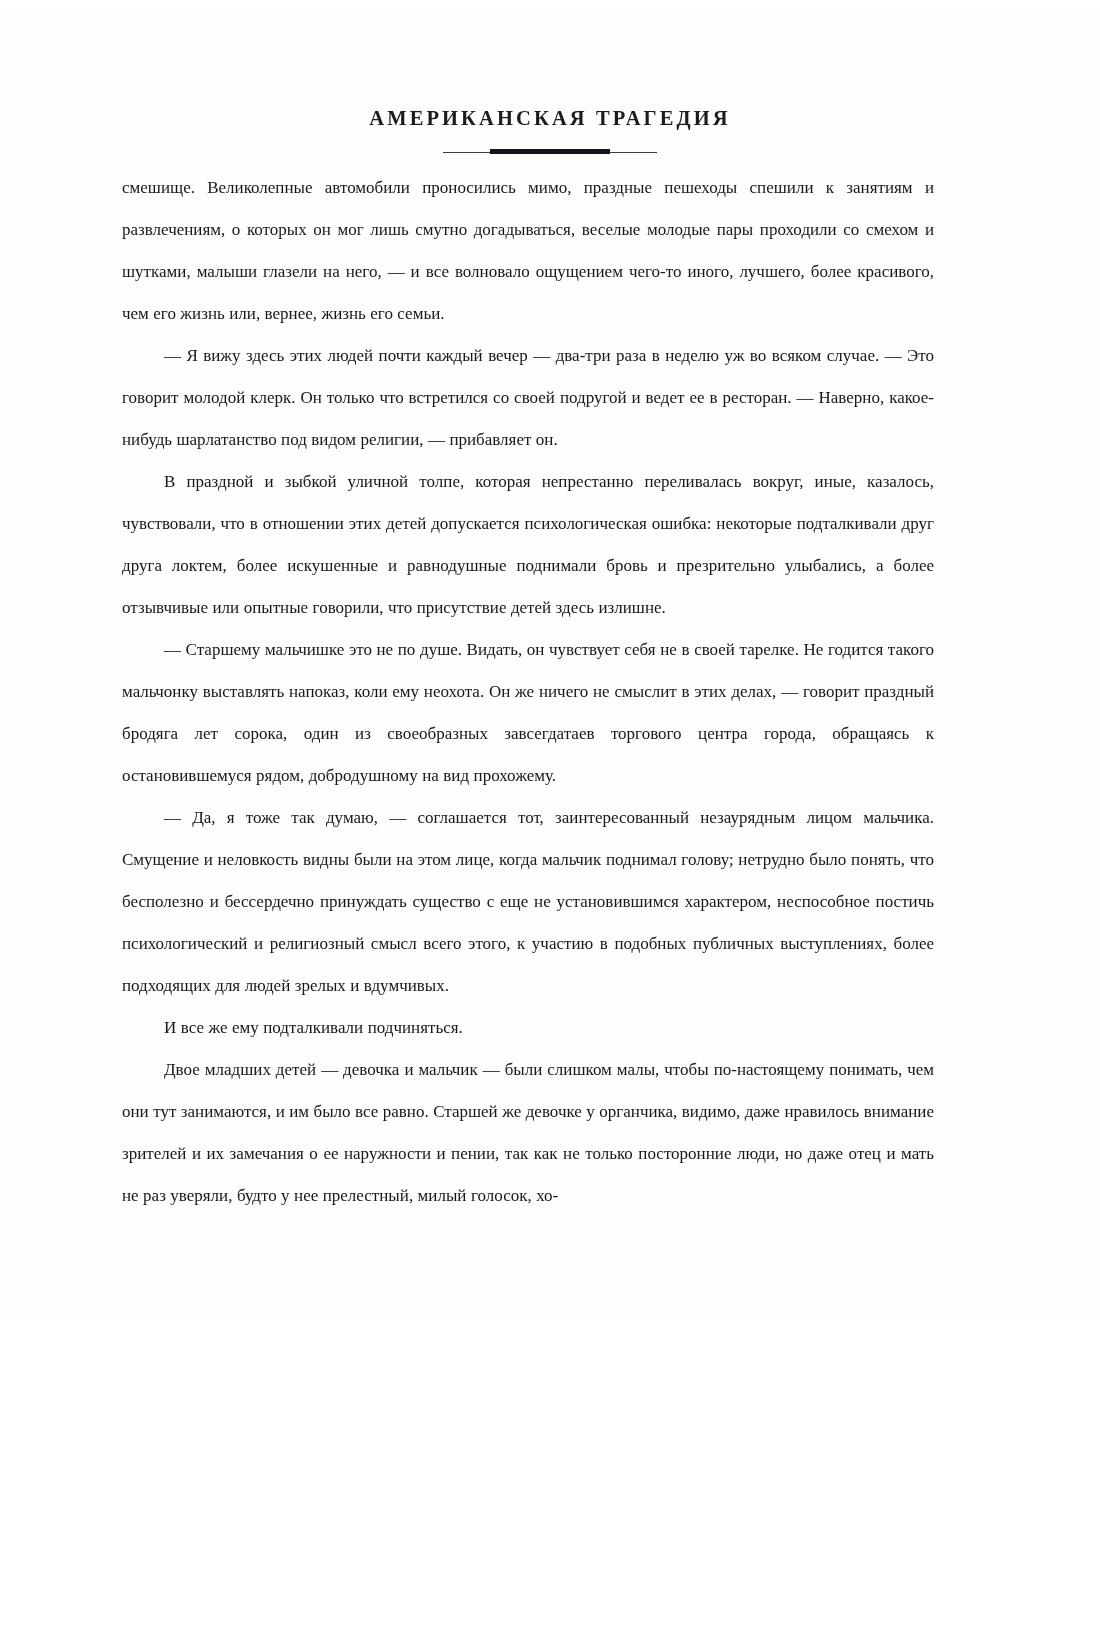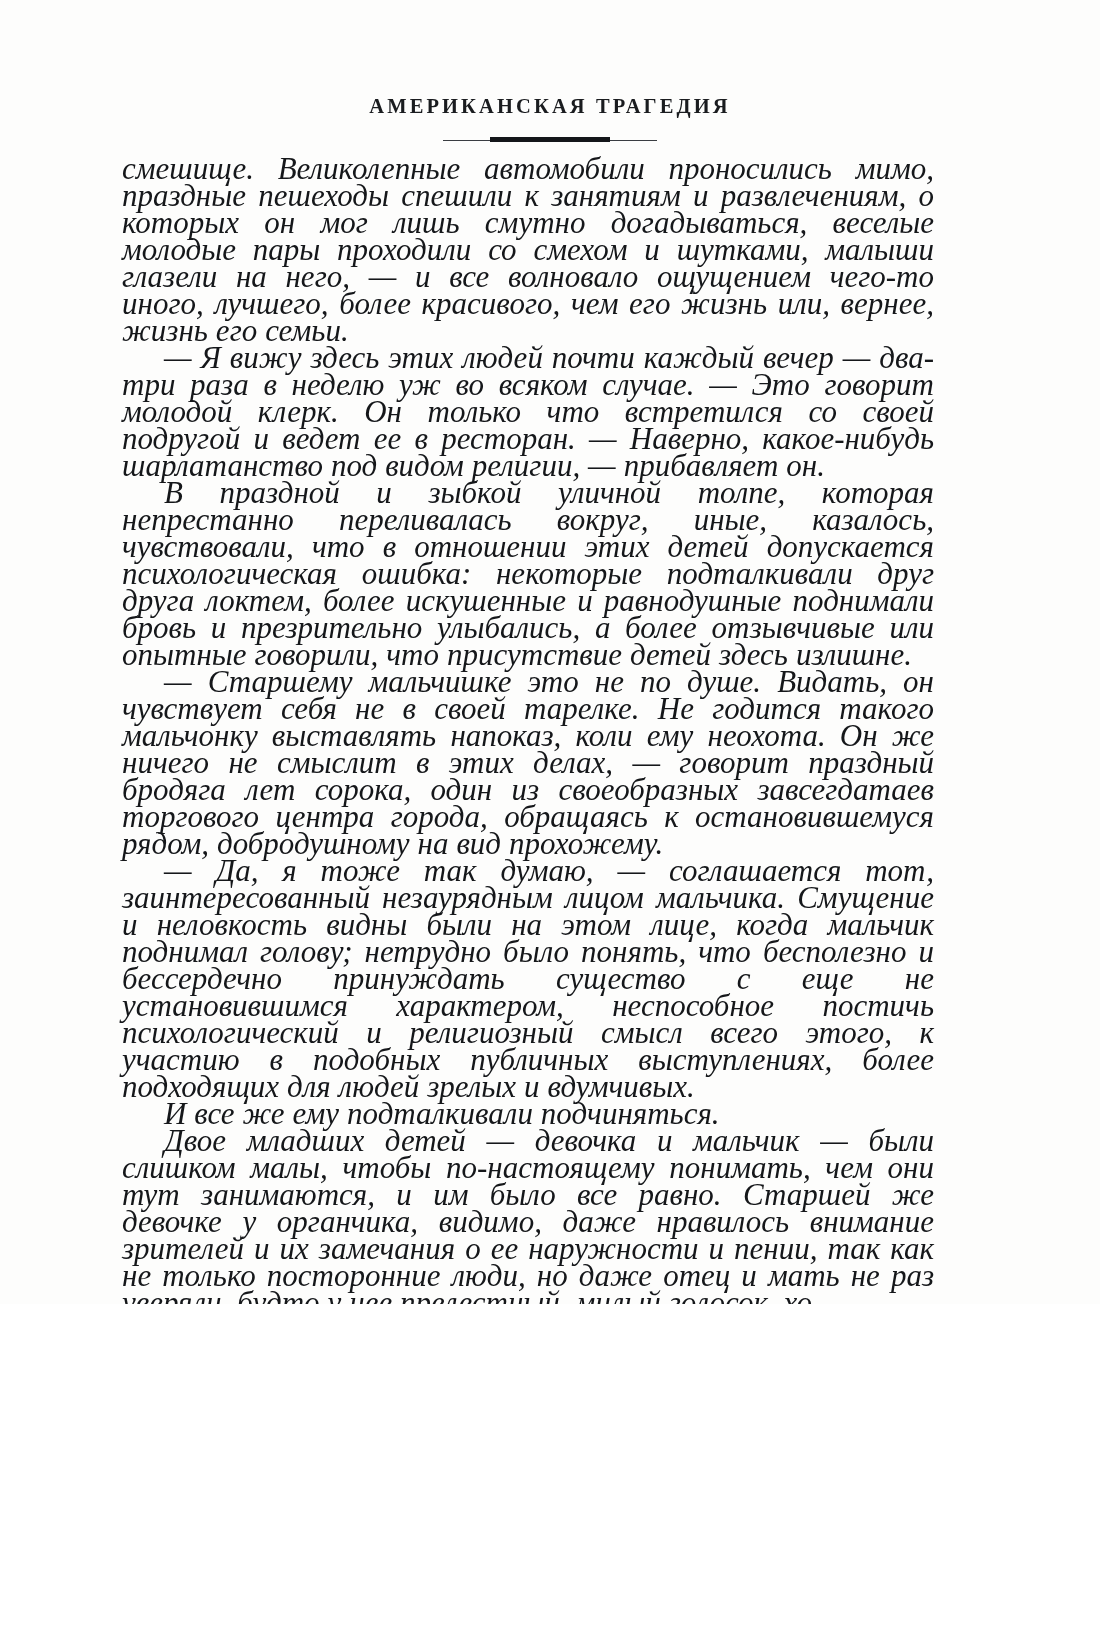--- a/index.html
+++ b/index.html
@@ -6,21 +6,21 @@
   html, body {
     margin: 0;
     padding: 0;
     background: #ffffff;
   }
 
   .page {
     position: relative;
     width: 1100px;
     height: 1304px;
-    margin: 0 auto;
+    margin: 12px auto;
     background: #fdfdfc;
     overflow: hidden;
     font-family: "Liberation Serif", "DejaVu Serif", serif;
     color: #15171a;
   }
 
   
   .header-block {
     position: absolute;
     top: 96px;
@@ -68,27 +68,26 @@
     position: absolute;
     top: 155px;
     left: 122px;
     width: 812px;
   }
 
   p.para {
     margin: 0;
     text-align: justify;
     text-justify: inter-word;
-    font-size: 31px;
-    line-height: 27px;
+    font-size: 17px;
+    line-height: 42px;
     text-indent: 42px;
     hyphens: manual;
     -webkit-hyphens: manual;
     word-spacing: 0.2px;
-    font-style: italic;
   }
 
   p.para.no-indent {
     text-indent: 0;
   }
 
   
   .folio {
     position: absolute;
     left: 0;

